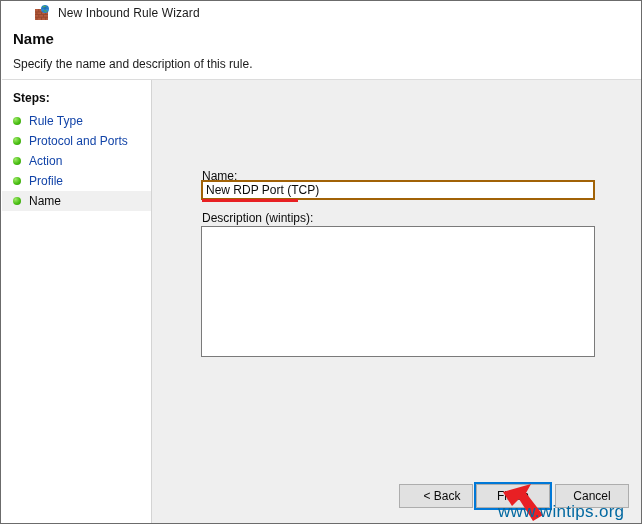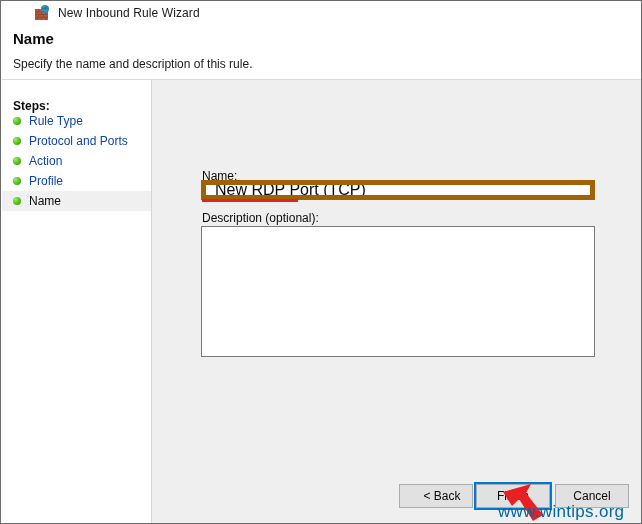--- a/index.html
+++ b/index.html
@@ -102,21 +102,20 @@
     width: 1px;
     height: 444px;
     background: #d4d4d4;
   }
   #steps-label {
     position: absolute;
     left: 11px; top: 11px;
     font-size: 12px;
     font-weight: bold;
     color: #0b0b0b;
-    margin-top: 8px;
   }
   #steps-list {
     position: absolute;
     left: 0; top: 31px;
     width: 179px;
   }
   .step-row {
     position: relative;
     height: 20px;
     display: flex;
@@ -158,26 +157,26 @@
     left: 50px; top: 89px;
     font-size: 12px;
     color: #0b0b0b;
   }
   #name-input {
     position: absolute;
     left: 49px; top: 100px;
     width: 394px;
     height: 20px;
     box-sizing: border-box;
-    border: 5px solid #a16207;
+    border: 2px solid #a16207;
     background: #ffffff;
     font-family: "Liberation Sans", sans-serif;
-    font-size: 16px;
-    color: #0b0b0b;
-    padding: 0 9px;
+    font-size: 12px;
+    color: #0b0b0b;
+    padding: 0 3px;
     outline: none;
   }
   #name-underline {
     position: absolute;
     left: 50px; top: 119px;
     width: 96px;
     height: 3px;
     background: #e82024;
   }
 
@@ -315,21 +314,21 @@
     </div>
   </div>
   <div id="sidebar-divider"></div>
 
   <div id="content">
 
     <div id="name-label">Name:</div>
     <input id="name-input" type="text" value="New RDP Port (TCP)" style="">
     <div id="name-underline"></div>
 
-    <div id="desc-label">Description (optional):</div>
+    <div id="desc-label">Description (wintips):</div>
     <textarea id="desc-input" placeholder="" style=""></textarea>
 
     <div class="btn" id="btn-back">&lt; Back</div>
     <div class="btn" id="btn-finish">Finish</div>
     <div class="btn" id="btn-cancel">Cancel</div>
 
   </div>
 
   <div id="cursor-arrow">
     <svg width="58" height="44" viewBox="0 0 58 44" aria-hidden="true">

